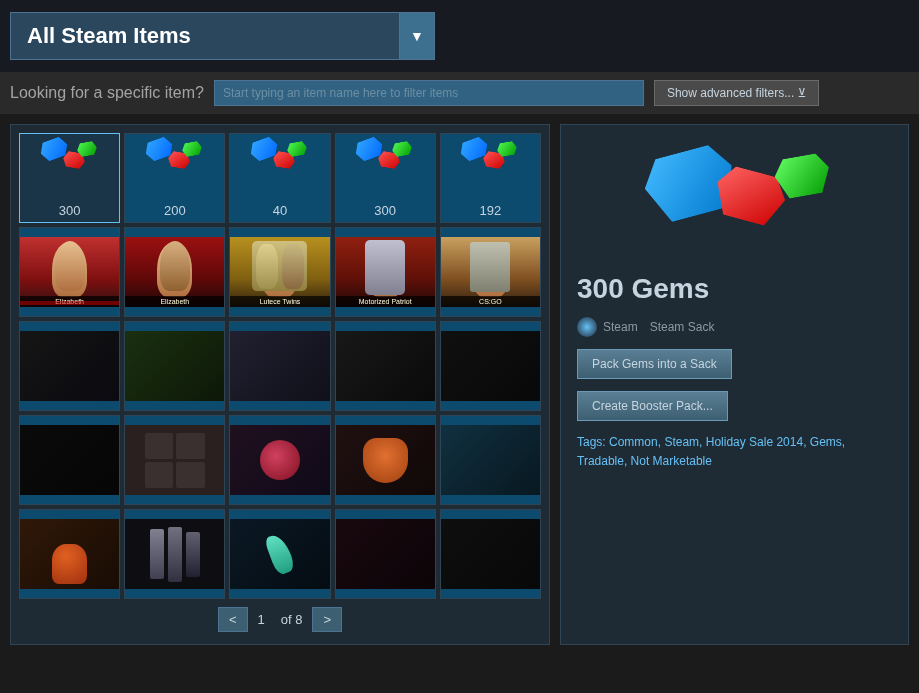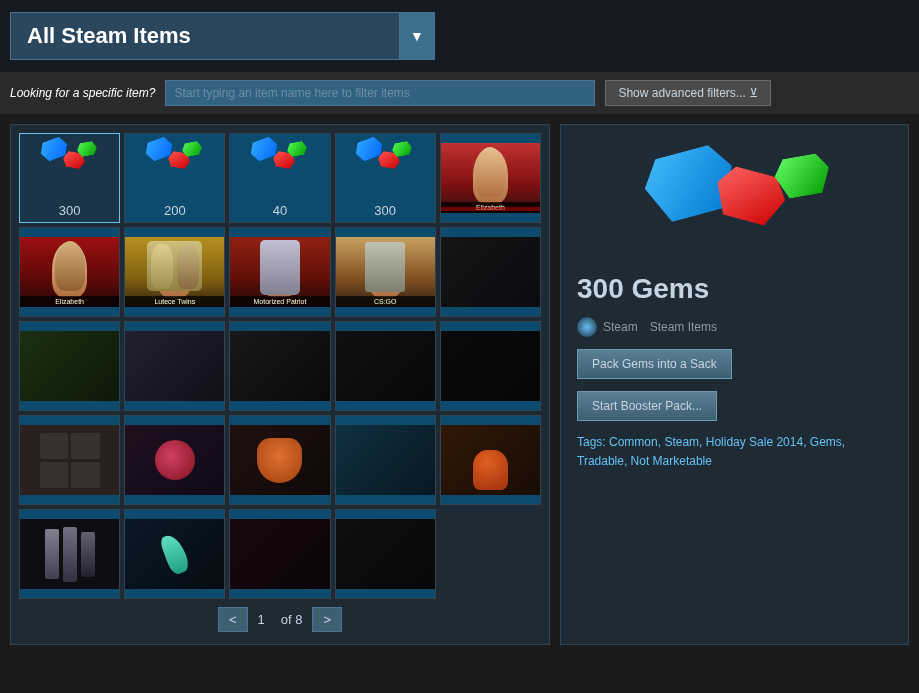--- a/index.html
+++ b/index.html
@@ -49,24 +49,23 @@
 
     
     .filter-bar {
       background: #2a2a2a;
       padding: 8px 10px;
       display: flex;
       align-items: center;
       gap: 10px;
     }
     .filter-label {
-      color: #ffffff;
-      font-size: 12px;
+      color: #a3a3a3;
+      font-size: 16px;
       white-space: nowrap;
-      font-style: italic;
     }
     .filter-input {
       flex: 1;
       background: #316282;
       border: 1px solid #4c7391;
       color: #c6d4df;
       padding: 5px 8px;
       font-size: 12px;
       outline: none;
       max-width: 430px;
@@ -348,20 +347,28 @@
         <div class="item-count">40</div>
       </div>
       <div class="item-cell item-cell-row1">
         <div class="gem-graphic">
           <div class="gem-blue"></div>
           <div class="gem-red"></div>
           <div class="gem-green"></div>
         </div>
         <div class="item-count">300</div>
       </div>
+      <div class="item-cell item-cell-row1">
+        <div class="gem-graphic">
+          <div class="gem-blue"></div>
+          <div class="gem-red"></div>
+          <div class="gem-green"></div>
+        </div>
+        <div class="item-count">192</div>
+      </div>
 
       <div class="item-cell item-cell-row2">
         <div class="bioshock-card" style="background: linear-gradient(180deg, #c03030 0%, #801010 60%, #301010 100%);">
           <div style="width:30px;height:50px;background:linear-gradient(180deg,#e8c090,#b07040);border-radius:50% 50% 30% 30%;position:absolute;top:4px;"></div>
           <div class="bioshock-card-label" style="position:absolute;bottom:0;left:0;right:0;background:rgba(0,0,0,0.7);font-size:7px;color:#ffd;text-align:center;padding:2px;">Elizabeth</div>
           <div style="position:absolute;bottom:2px;left:0;right:0;background:#c00;height:4px;opacity:0.5;"></div>
         </div>
       </div>
       <div class="item-cell item-cell-row2">
         <div class="bioshock-card" style="background: linear-gradient(180deg, #9b1010 0%, #600808 60%, #200808 100%);">
@@ -475,25 +482,25 @@
       <div class="dg-red"></div>
       <div class="dg-green"></div>
     </div>
 
     <div class="detail-title">300 Gems</div>
 
     <div class="detail-subtitle">
       <span class="steam-icon"></span>
       <span>Steam</span>
       <br>
-      <span>Steam Items</span>
+      <span>Steam Sack</span>
     </div>
 
     <button class="action-btn">Pack Gems into a Sack</button>
-    <button class="action-btn">Start Booster Pack...</button>
+    <button class="action-btn">Create Booster Pack...</button>
 
     <div class="tags-section">
       <span>Tags:</span>
       <span>Common, Steam, Holiday Sale 2014, Gems, Tradable, Not Marketable</span>
     </div>
   </div>
 
 </div>
 
 </body></html>

